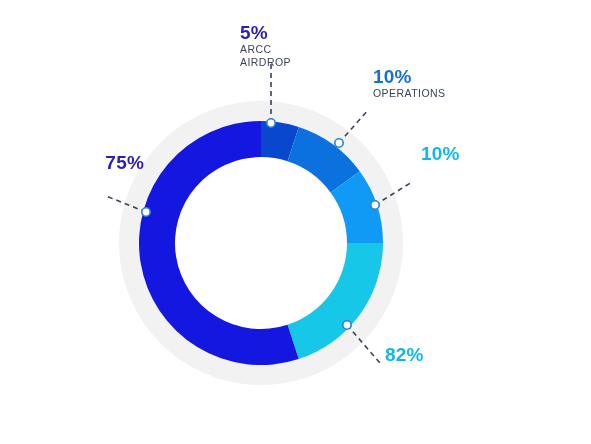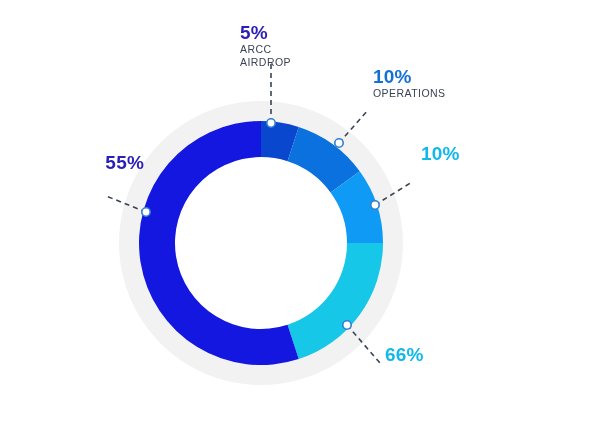--- a/index.html
+++ b/index.html
@@ -90,20 +90,20 @@
   <div class="lbl" id="lbl-mgmt">
     <div class="pct">10%</div>
     <div class="desc">OPERATIONS</div>
   </div>
 
   <div class="lbl" id="lbl-social">
     <div class="pct">10%</div>
   </div>
 
   <div class="lbl" id="lbl-currency">
-    <div class="pct">66%</div>
+    <div class="pct">82%</div>
   </div>
 
   <div class="lbl" id="lbl-invest">
-    <div class="pct">55%</div>
+    <div class="pct">75%</div>
   </div>
 
 </div>
 
 </body></html>

